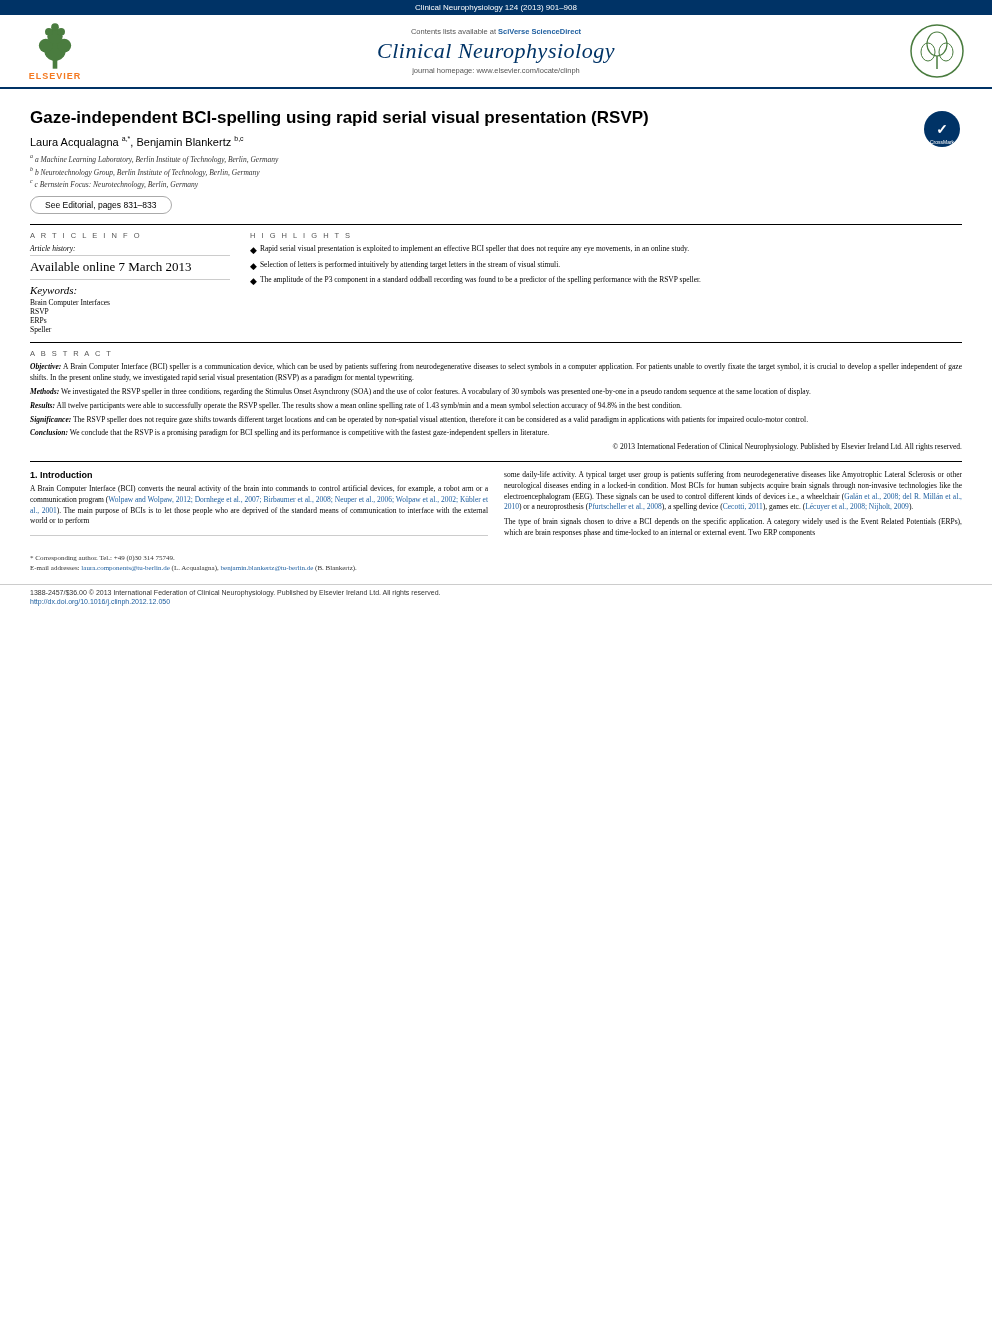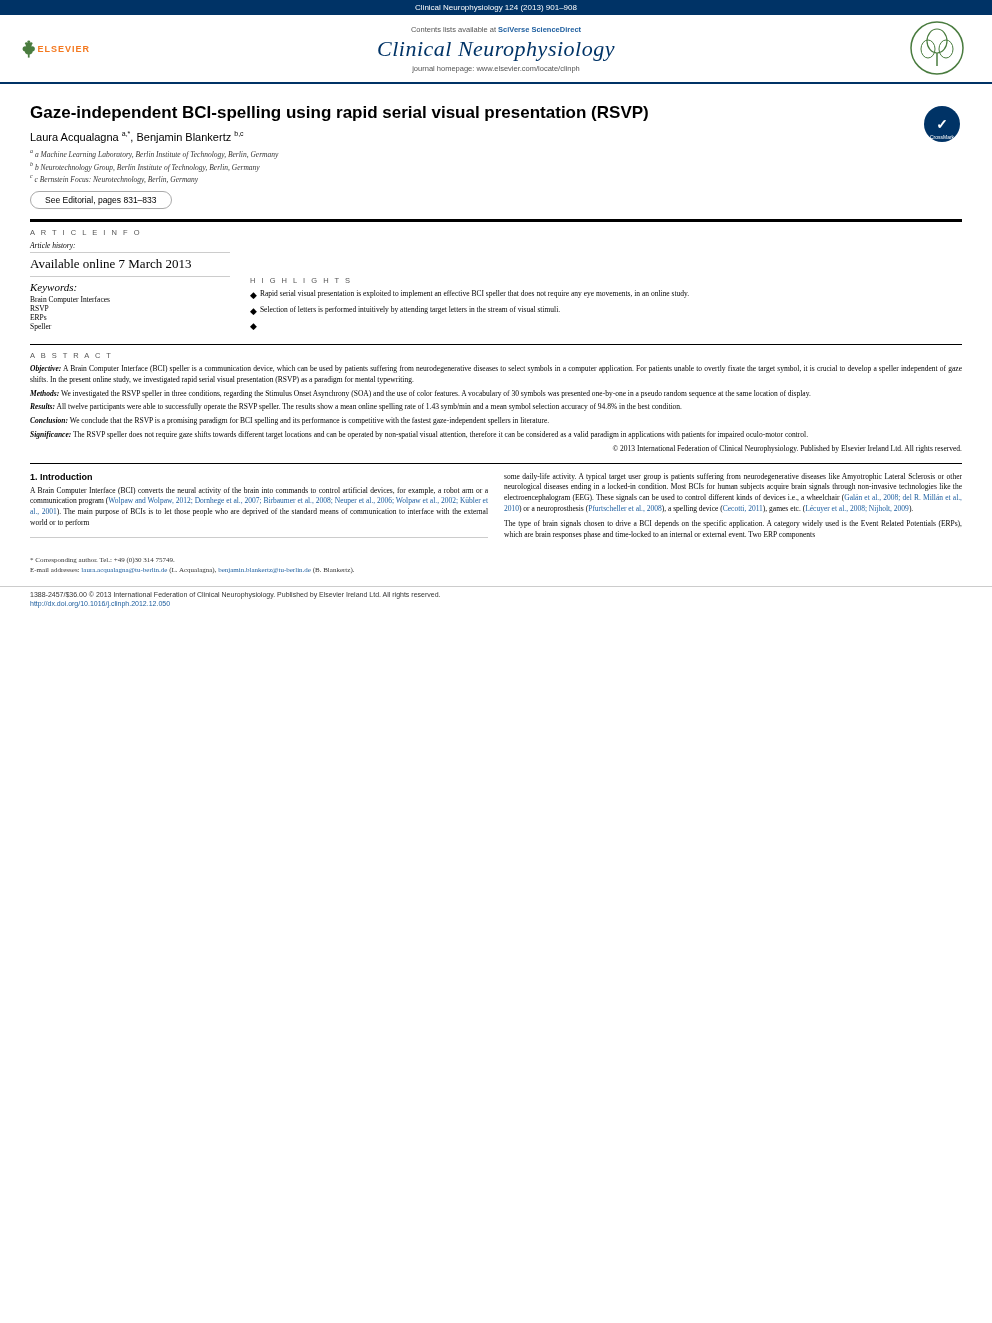--- a/index.html
+++ b/index.html
@@ -53,21 +53,21 @@
     }
     .journal-header-center .homepage-line {
       font-size: 7.5px;
       color: #555;
       font-family: Arial, sans-serif;
       margin-top: 2px;
     }
     .elsevier-logo {
       width: 70px;
       display: flex;
-      flex-direction: row;
+      flex-direction: column;
       align-items: center;
     }
     .elsevier-logo .elsevier-tree {
       width: 50px;
       height: 50px;
     }
     .elsevier-logo .elsevier-text {
       font-size: 9px;
       color: #f47920;
       font-family: Arial, sans-serif;
@@ -118,21 +118,21 @@
       margin-bottom: 10px;
       font-family: Arial, sans-serif;
       color: #000;
     }
 
     
     .info-section {
       display: flex;
       gap: 20px;
       margin-bottom: 8px;
-      border-top: 3px solid #000000;
+      border-top: 1px solid #000000;
       padding-top: 6px;
     }
     .article-info {
       width: 200px;
       flex-shrink: 0;
     }
     .article-info .section-header {
       font-size: 7.5px;
       letter-spacing: 2px;
       font-family: Arial, sans-serif;
@@ -165,21 +165,20 @@
     .highlights-section {
       flex: 1;
     }
     .highlights-section .section-header {
       font-size: 7.5px;
       letter-spacing: 2px;
       font-family: Arial, sans-serif;
       color: #555;
       margin-bottom: 4px;
       font-weight: normal;
-      margin-top: 48px;
     }
     .highlight-item {
       font-size: 7.5px;
       margin-bottom: 3px;
       line-height: 1.4;
       display: flex;
       gap: 3px;
     }
     .highlight-bullet {
       color: #000;
@@ -368,63 +367,64 @@
       <div class="highlight-item">
         <span class="highlight-bullet">◆</span>
         <span>Rapid serial visual presentation is exploited to implement an effective BCI speller that does not require any eye movements, in an online study.</span>
       </div>
       <div class="highlight-item">
         <span class="highlight-bullet">◆</span>
         <span>Selection of letters is performed intuitively by attending target letters in the stream of visual stimuli.</span>
       </div>
       <div class="highlight-item">
         <span class="highlight-bullet">◆</span>
+        <span>The amplitude of the P3 component in a standard oddball recording was found to be a predictor of the spelling performance with the RSVP speller.</span>
       </div>
     </div>
   </div>
 
   <div class="abstract-section">
     <div class="abstract-header">A B S T R A C T</div>
 
     <div class="abstract-paragraph">
       <span class="abs-label">Objective:</span>
       <span> A Brain Computer Interface (BCI) speller is a communication device, which can be used by patients suffering from neurodegenerative diseases to select symbols in a computer application. For patients unable to overtly fixate the target symbol, it is crucial to develop a speller independent of gaze shifts. In the present online study, we investigated rapid serial visual presentation (RSVP) as a paradigm for mental typewriting.</span>
     </div>
     <div class="abstract-paragraph">
       <span class="abs-label">Methods:</span>
       <span> We investigated the RSVP speller in three conditions, regarding the Stimulus Onset Asynchrony (SOA) and the use of color features. A vocabulary of 30 symbols was presented one-by-one in a pseudo random sequence at the same location of display.</span>
     </div>
     <div class="abstract-paragraph">
       <span class="abs-label">Results:</span>
       <span> All twelve participants were able to successfully operate the RSVP speller. The results show a mean online spelling rate of 1.43 symb/min and a mean symbol selection accuracy of 94.8% in the best condition.</span>
     </div>
     <div class="abstract-paragraph">
+      <span class="abs-label">Significance:</span>
+      <span> The RSVP speller does not require gaze shifts towards different target locations and can be operated by non-spatial visual attention, therefore it can be considered as a valid paradigm in applications with patients for impaired oculo-motor control.</span>
+    </div>
+    <div class="abstract-paragraph">
       <span class="abs-label">Conclusion:</span>
       <span> We conclude that the RSVP is a promising paradigm for BCI spelling and its performance is competitive with the fastest gaze-independent spellers in literature.</span>
-    </div>
-    <div class="abstract-paragraph">
-      <span class="abs-label">Significance:</span>
-      <span> The RSVP speller does not require gaze shifts towards different target locations and can be operated by non-spatial visual attention, therefore it can be considered as a valid paradigm in applications with patients for impaired oculo-motor control.</span>
     </div>
     <div class="abstract-copyright" style="text-align:right;font-size:7.5px;">© 2013 International Federation of Clinical Neurophysiology. Published by Elsevier Ireland Ltd. All rights reserved.</div>
   </div>
 
   <div class="body-columns">
 
     <div class="body-left">
       <div class="section-title">1. Introduction</div>
       <div class="body-text">
         A Brain Computer Interface (BCI) converts the neural activity of the brain into commands to control artificial devices, for example, a robot arm or a communication program (<a href="#">Wolpaw and Wolpaw, 2012; Dornhege et al., 2007; Birbaumer et al., 2008; Neuper et al., 2006; Wolpaw et al., 2002; Kübler et al., 2001</a>). The main purpose of BCIs is to let those people who are deprived of the standard means of communication to interface with the external world or to perform
       </div>
 
       <div class="footnote-section">
         <div class="footnote-text">* Corresponding author. Tel.: +49 (0)30 314 75749.</div>
         <div class="footnote-text">
           <span>E-mail addresses:</span>
-          <a href="#">laura.acqualagna@tu-berlin.de</a>
+          <a href="#">laura.components@tu-berlin.de</a>
           <span>(L. Acqualagna),</span>
           <a href="#">benjamin.blankertz@tu-berlin.de</a>
           <span>(B. Blankertz).</span>
         </div>
       </div>
     </div>
 
     <div class="body-right">
       <div class="body-text">
         some daily-life activity. A typical target user group is patients suffering from neurodegenerative diseases like Amyotrophic Lateral Sclerosis or other neurological diseases ending in a locked-in condition. Most BCIs for human subjects acquire brain signals through non-invasive technologies like the electroencephalogram (EEG). These signals can be used to control different kinds of devices i.e., a wheelchair (<a href="#">Galán et al., 2008; del R. Millán et al., 2010</a>) or a neuroprosthesis (<a href="#">Pfurtscheller et al., 2008</a>), a spelling device (<a href="#">Cecotti, 2011</a>), games etc. (<a href="#">Lécuyer et al., 2008; Nijholt, 2009</a>).

